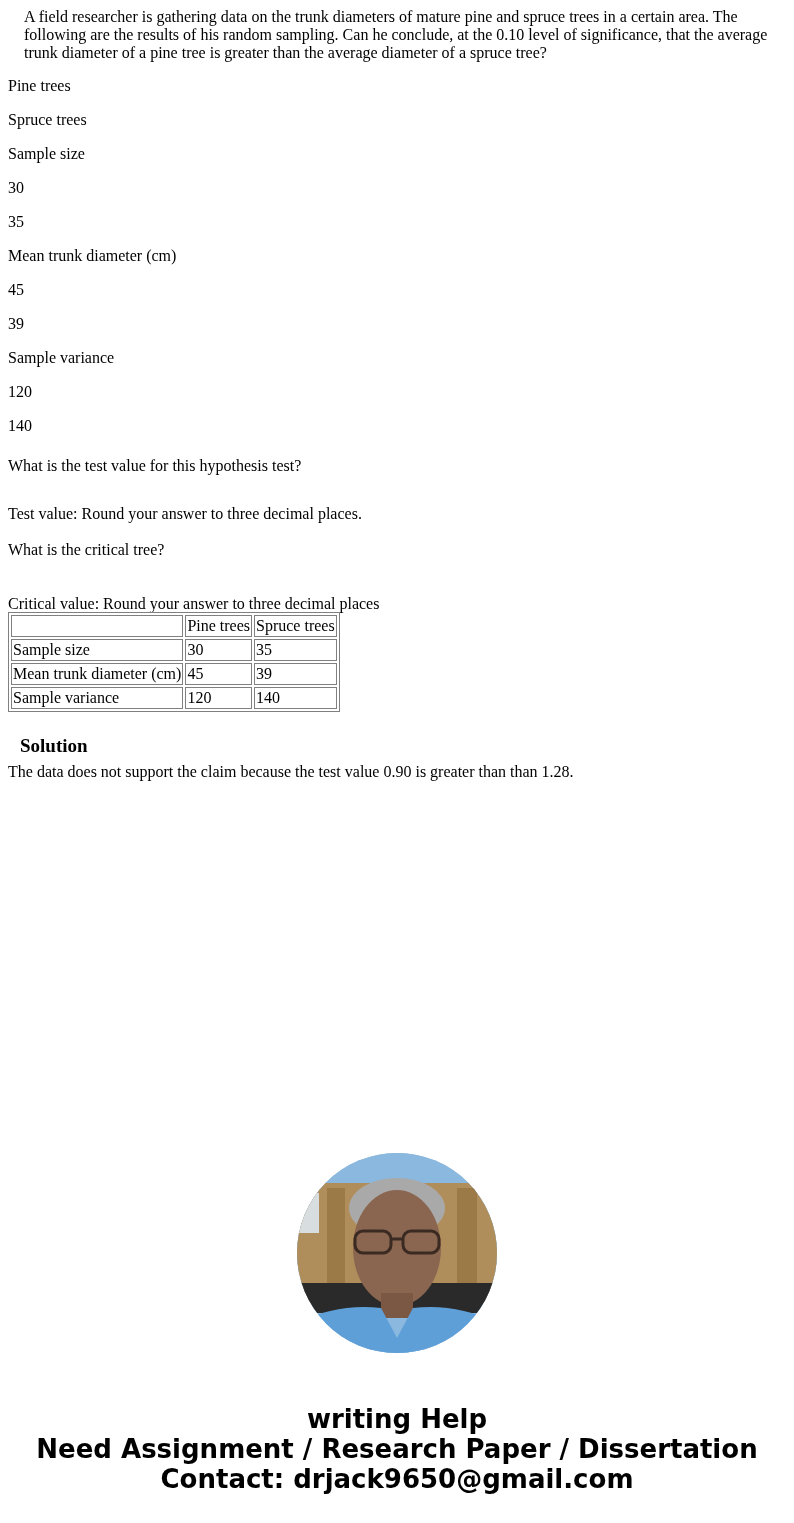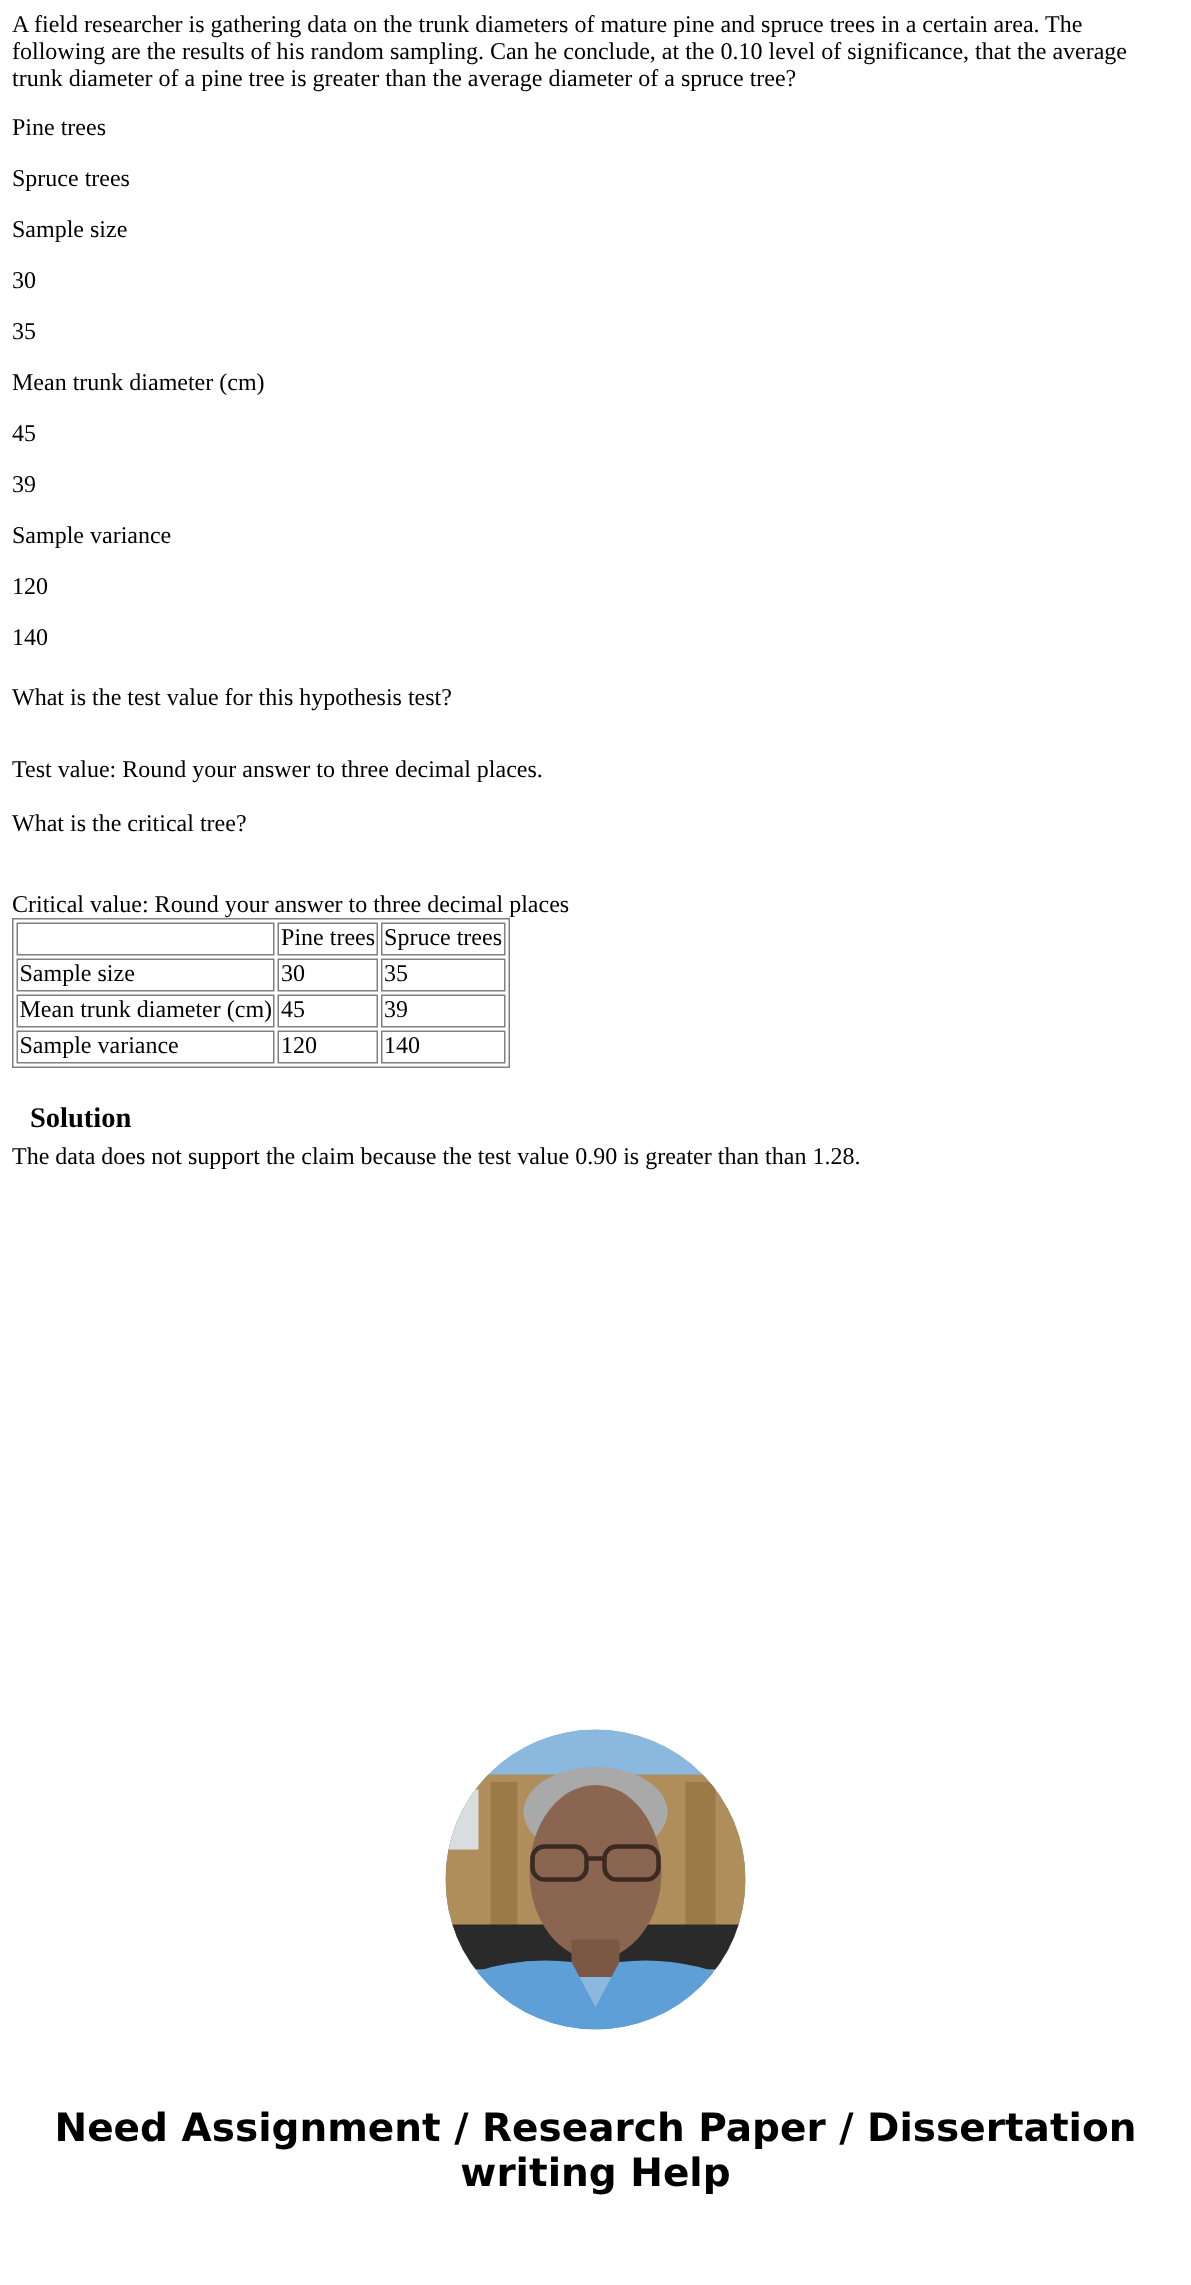--- a/index.html
+++ b/index.html
@@ -5,21 +5,21 @@
   html, body { margin: 0; padding: 0; background: #ffffff; }
   body {
     width: 794px;
     height: 1523px;
     position: relative;
     font-family: "Liberation Serif", serif;
     font-size: 16px;
     color: #000;
     overflow: hidden;
   }
-  .content { padding: 8px 8px 0 8px; }
+  .content { padding: 8px 8px 0 24px; }
   p { margin: 0; line-height: 18px; }
   .intro { width: 760px; }
   .para { position: absolute; left: 8px; line-height: 18px; }
   table.data {
     position: absolute;
     left: 8px;
     top: 612px;
     border: 1px solid #808080;
     border-collapse: separate;
     border-spacing: 2px;
@@ -126,15 +126,16 @@
     <ellipse cx="100" cy="95" rx="44" ry="58" fill="#8a6650"></ellipse>
     <rect x="58" y="78" width="36" height="22" rx="8" fill="none" stroke="#3a2a22" stroke-width="3"></rect>
     <rect x="106" y="78" width="36" height="22" rx="8" fill="none" stroke="#3a2a22" stroke-width="3"></rect>
     <line x1="94" y1="86" x2="106" y2="86" stroke="#3a2a22" stroke-width="3"></line>
     <rect x="84" y="140" width="32" height="25" fill="#7a5844"></rect>
     <path d="M0 200 L0 170 Q40 150 84 155 L100 185 L116 155 Q160 150 200 170 L200 200 Z" fill="#5f9fd8"></path>
   </svg>
 </div>
 
 <div class="footer">
+  <div>writing Help</div>
   <div>Need Assignment / Research Paper / Dissertation</div>
-  <div>writing Help</div>
+  <div>Contact: drjack9650@gmail.com</div>
 </div>
 
 </body></html>

